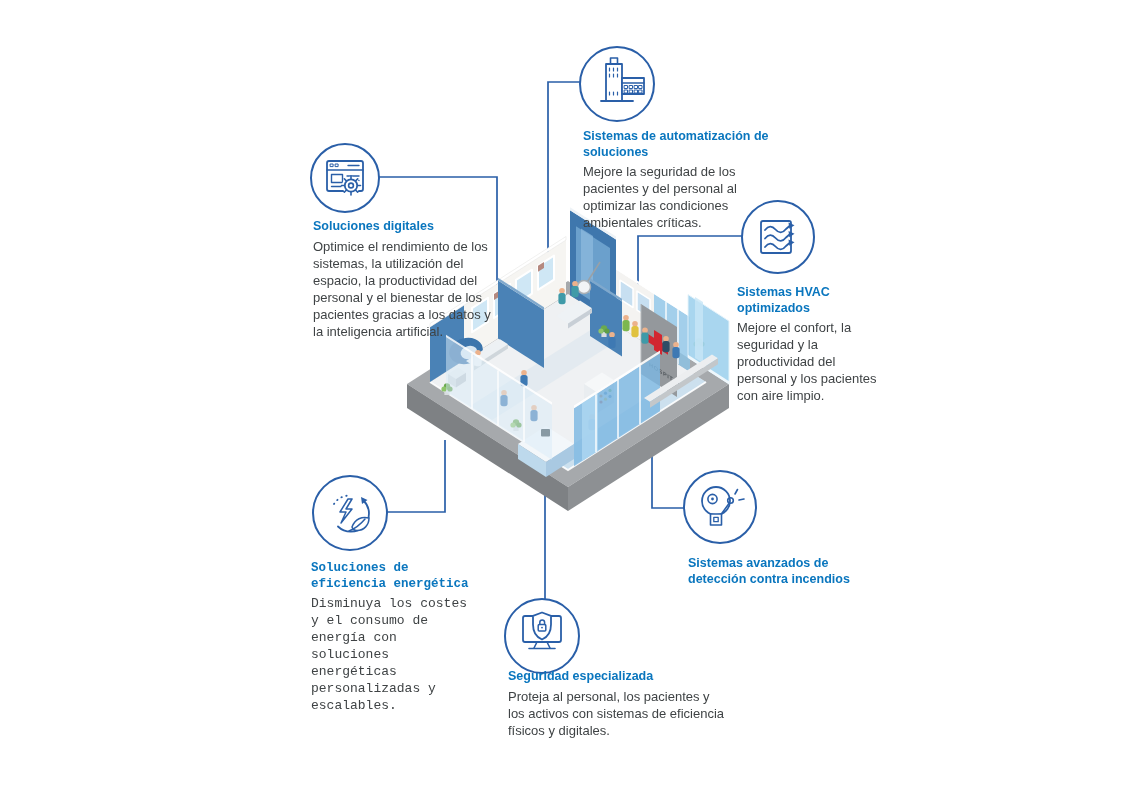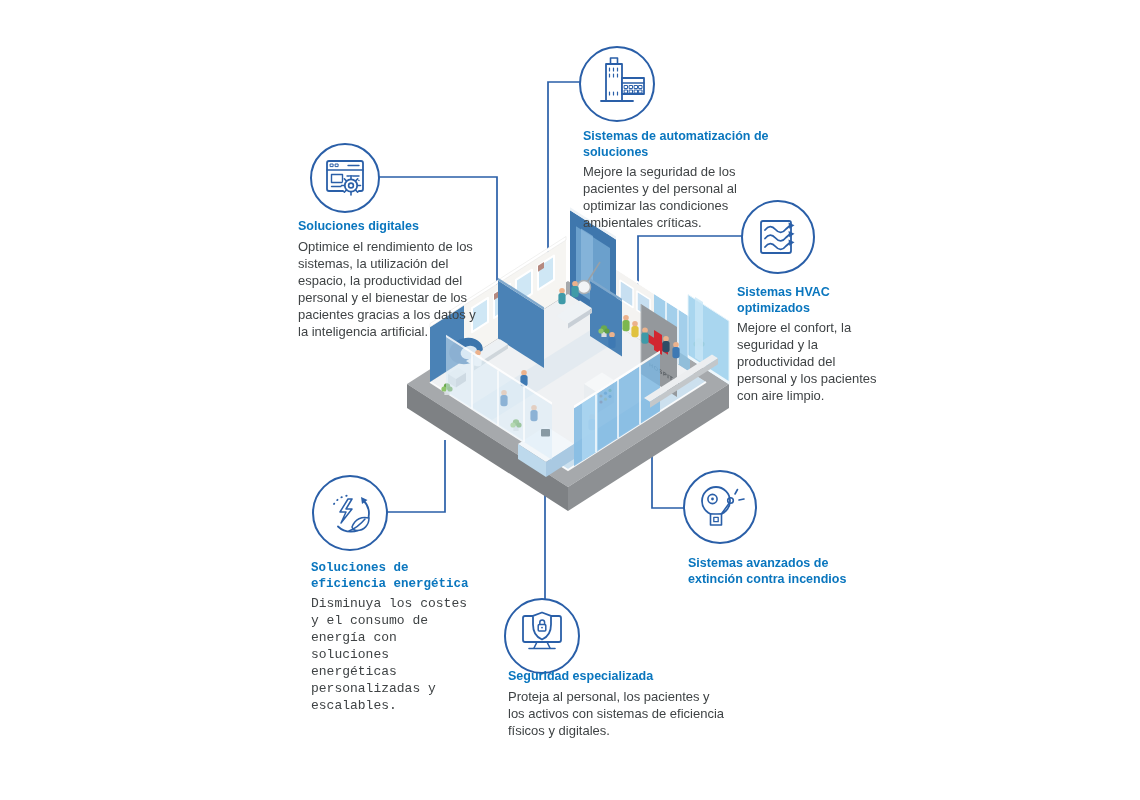--- a/index.html
+++ b/index.html
@@ -349,21 +349,21 @@
         <circle cx="730.5" cy="500.5" r="2.8" stroke-width="1.6"></circle>
         <line x1="729" y1="503.5" x2="721" y2="514.5" stroke-width="1.6"></line>
         <rect x="710.5" y="514" width="11" height="11" fill="#ffffff" stroke-width="1.6"></rect>
         <rect x="713.8" y="517.3" width="4.4" height="4.4" stroke-width="1.3"></rect>
         <line x1="735" y1="494" x2="737.5" y2="489.5" stroke-width="1.6"></line>
         <line x1="739" y1="500" x2="744" y2="499" stroke-width="1.6"></line>
       </g>
     </g>
   </svg>
 
-  <div class="callout" style="left:298px;top:219px;width:180px;">
+  <div class="callout" style="left:313px;top:219px;width:180px;">
     <h3>Soluciones digitales</h3>
     <p>Optimice el rendimiento de los sistemas, la utilización del espacio, la productividad del personal y el bienestar de los pacientes gracias a los datos y la inteligencia artificial.</p>
   </div>
 
   <div class="callout" style="left:583px;top:129px;width:192px;">
     <h3>Sistemas de automatización de soluciones</h3>
     <p>Mejore la seguridad de los pacientes y del personal al optimizar las condiciones ambientales críticas.</p>
   </div>
 
   <div class="callout" style="left:737px;top:285px;width:150px;">
@@ -375,16 +375,16 @@
     <h3>Soluciones de eficiencia energética</h3>
     <p>Disminuya los costes y el consumo de energía con soluciones energéticas personalizadas y escalables.</p>
   </div>
 
   <div class="callout" style="left:508px;top:669px;width:218px;">
     <h3>Seguridad especializada</h3>
     <p>Proteja al personal, los pacientes y los activos con sistemas de eficiencia físicos y digitales.</p>
   </div>
 
   <div class="callout" style="left:688px;top:556px;width:170px;">
-    <h3>Sistemas avanzados de extinción contra incendios</h3>
+    <h3>Sistemas avanzados de detección contra incendios</h3>
   </div>
 
 </div>
 
 </body></html>

